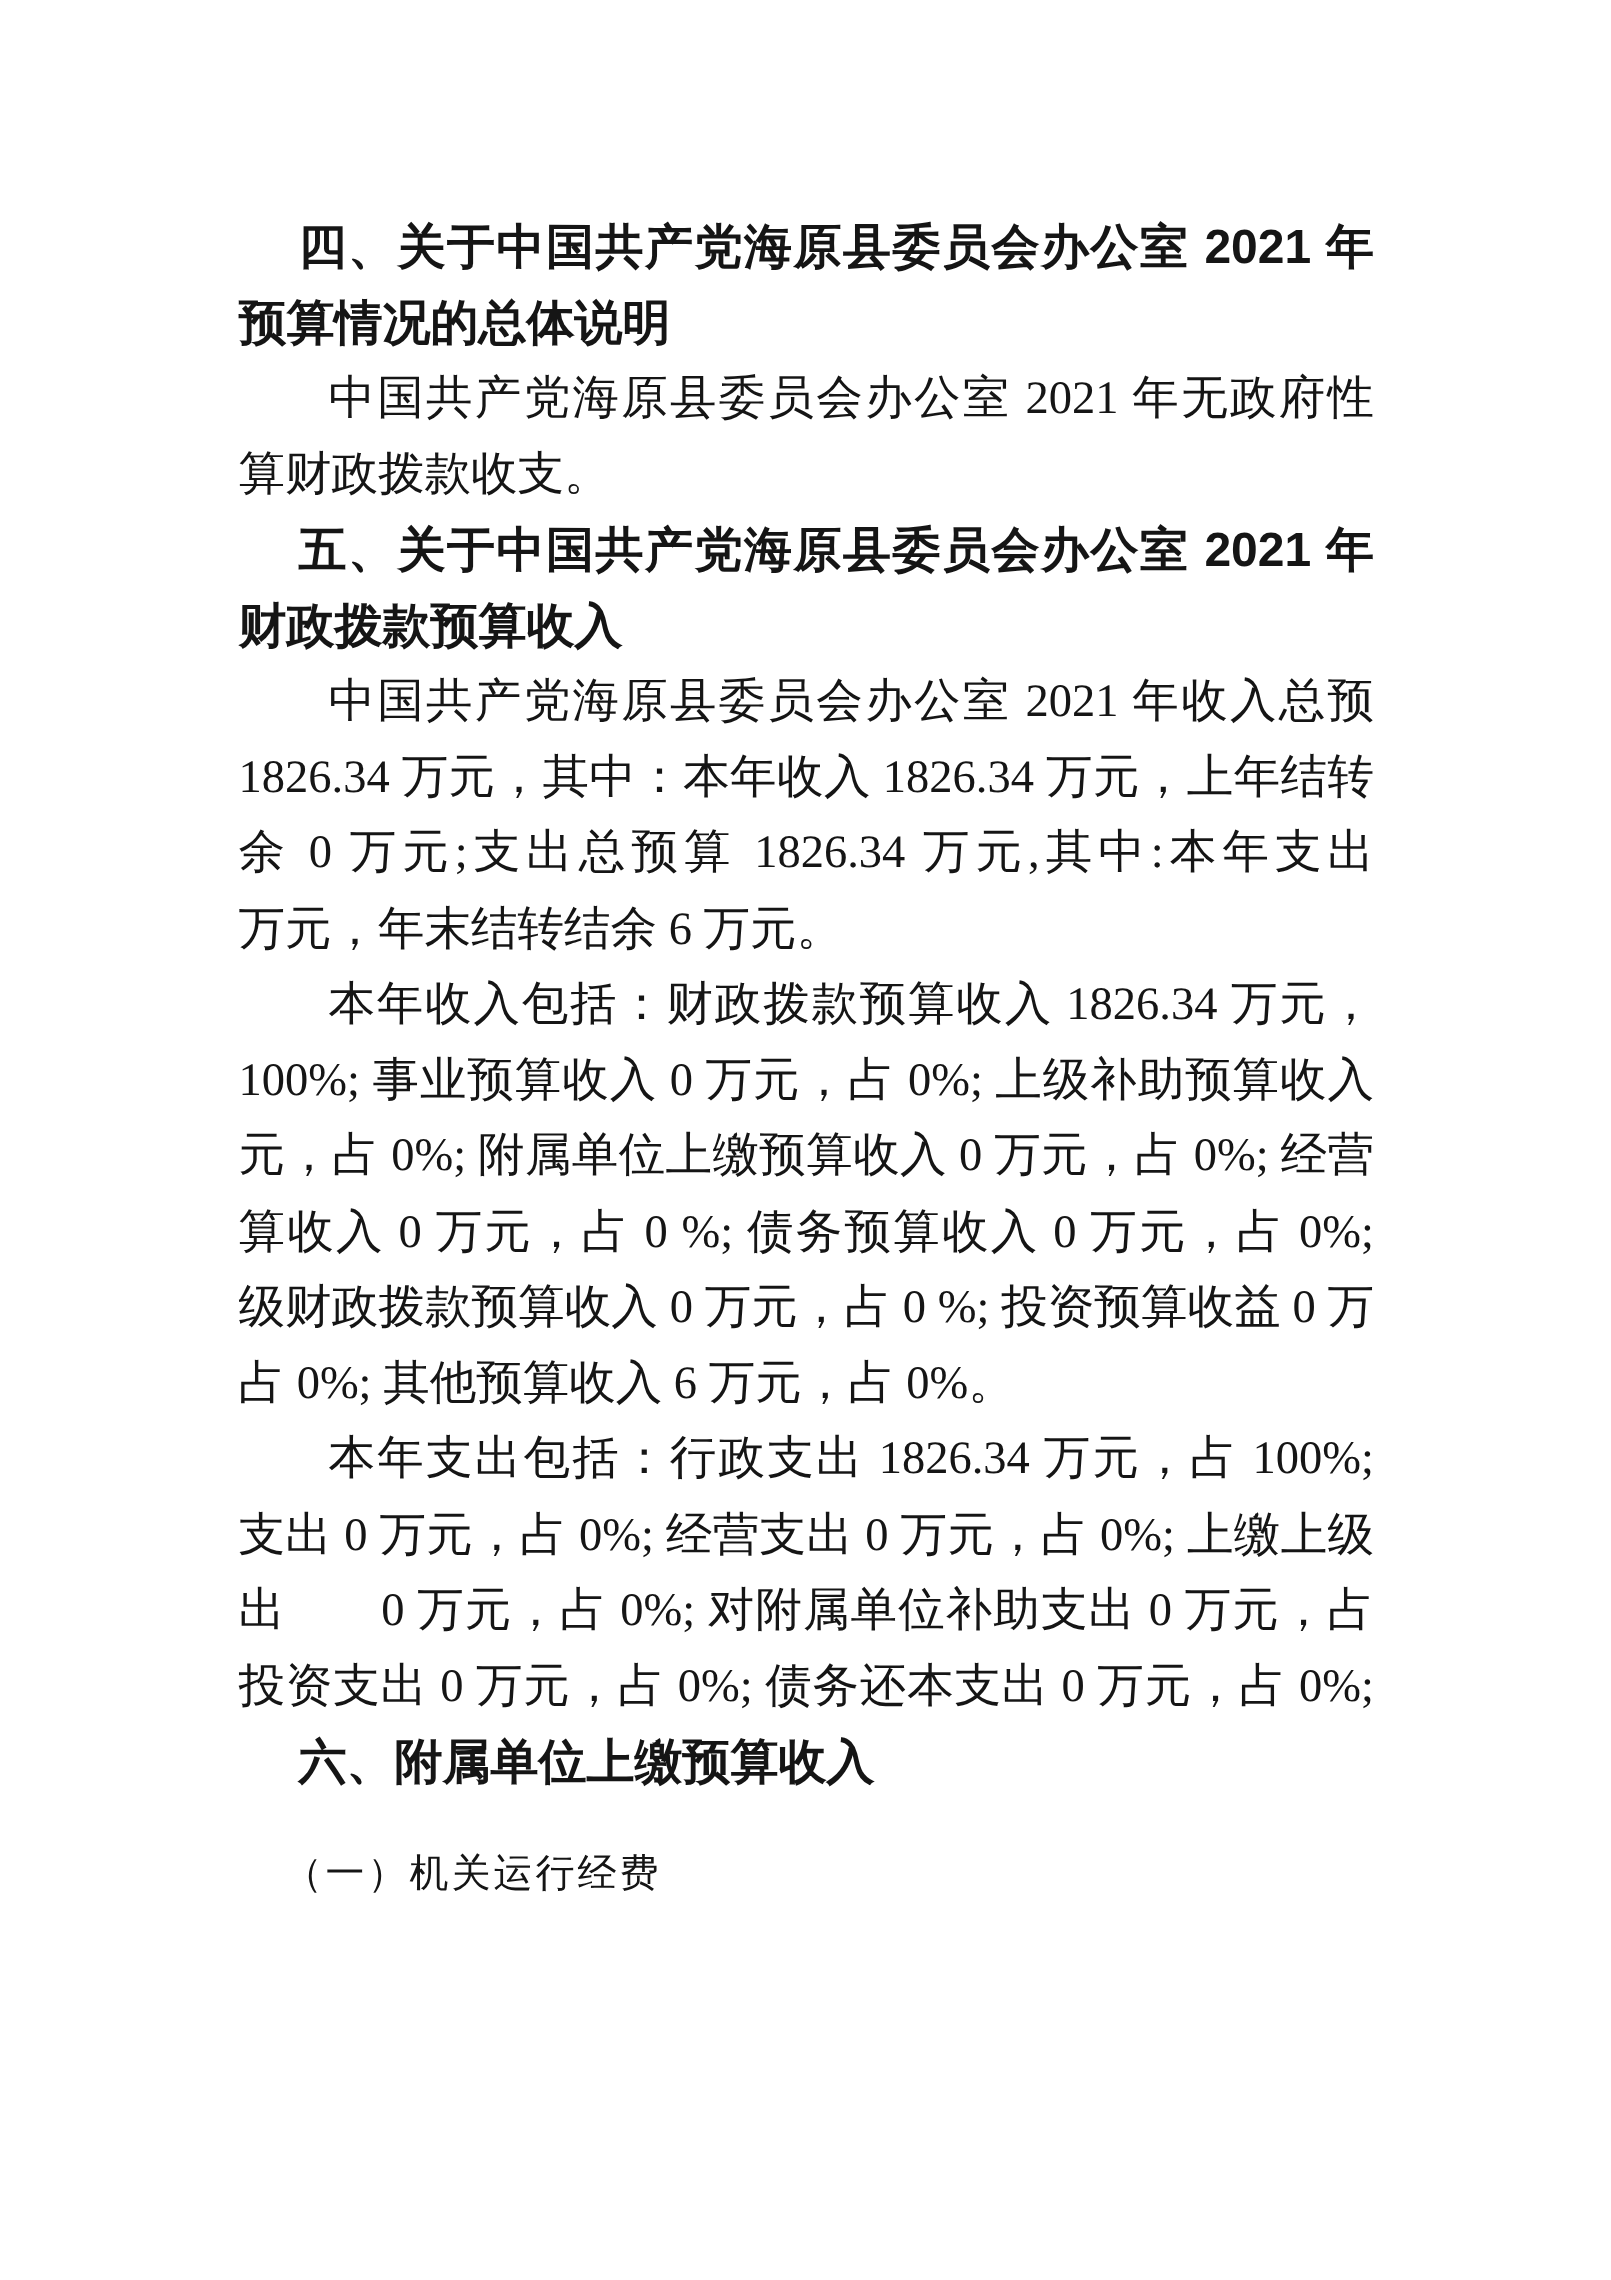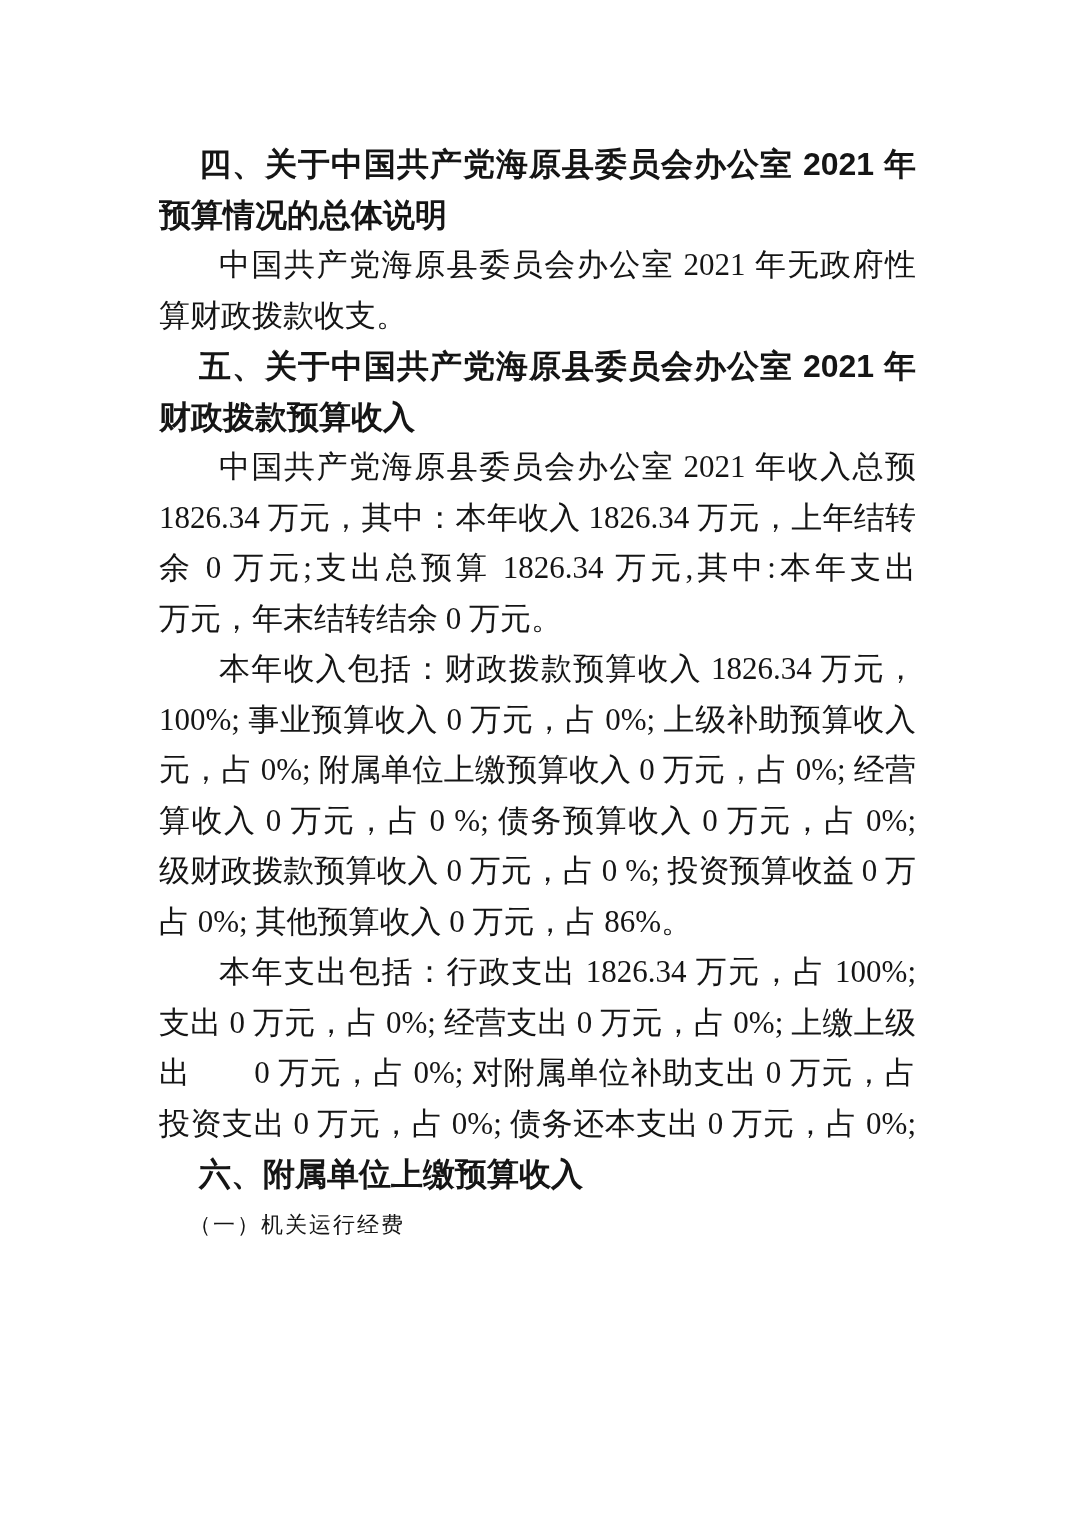--- a/index.html
+++ b/index.html
@@ -37,23 +37,24 @@
   }
   
   .hd {
     font-family: "Liberation Sans", "DejaVu Sans", sans-serif;
     font-size: 32px;
     font-weight: 700;
   }
   
   .kd {
     font-family: "Liberation Serif", "DejaVu Serif", serif;
-    font-size: 22px;
+    font-size: 26px;
     font-weight: 400;
     letter-spacing: 2px;
+    margin-top: 24px;
   }
   .ind-h { text-indent: 40px; }  
   .ind-b { text-indent: 60px; }  
   .ind-k { text-indent: 30px; }  
 </style>
 </head>
 <body>
 
 <div class="page">
   <main class="doc">
@@ -70,30 +71,30 @@
 
     <section>
       <div class="line hd fill ind-h">五、关于中国共产党海原县委员会办公室 2021 年收支</div>
       <div class="line hd end">财政拨款预算收入</div>
     </section>
 
     <section>
       <div class="line bd fill ind-b">中国共产党海原县委员会办公室 2021 年收入总预算</div>
       <div class="line bd fill">1826.34 万元，其中：本年收入 1826.34 万元，上年结转结</div>
       <div class="line bd fill">余 0 万元;支出总预算 1826.34 万元,其中:本年支出 1826.34</div>
-      <div class="line bd end">万元，年末结转结余 0 万元。</div>
+      <div class="line bd end">万元，年末结转结余 6 万元。</div>
     </section>
 
     <section>
       <div class="line bd fill ind-b">本年收入包括：财政拨款预算收入 1826.34 万元，占</div>
       <div class="line bd fill">100%; 事业预算收入 0 万元，占 0%; 上级补助预算收入 0 万</div>
       <div class="line bd fill">元，占 0%; 附属单位上缴预算收入 0 万元，占 0%; 经营预</div>
       <div class="line bd fill">算收入 0 万元，占 0 %; 债务预算收入 0 万元，占 0%; 非同</div>
       <div class="line bd fill">级财政拨款预算收入 0 万元，占 0 %; 投资预算收益 0 万元,</div>
-      <div class="line bd end">占 0%; 其他预算收入 0 万元，占 86%。</div>
+      <div class="line bd end">占 0%; 其他预算收入 6 万元，占 0%。</div>
     </section>
 
     <section>
       <div class="line bd fill ind-b">本年支出包括：行政支出 1826.34 万元，占 100%; 事业</div>
       <div class="line bd fill">支出 0 万元，占 0%; 经营支出 0 万元，占 0%; 上缴上级支</div>
       <div class="line bd fill">出　　0 万元，占 0%; 对附属单位补助支出 0 万元，占 0 %;</div>
       <div class="line bd fill">投资支出 0 万元，占 0%; 债务还本支出 0 万元，占 0%; 其</div>
     </section>
 
     <section>

